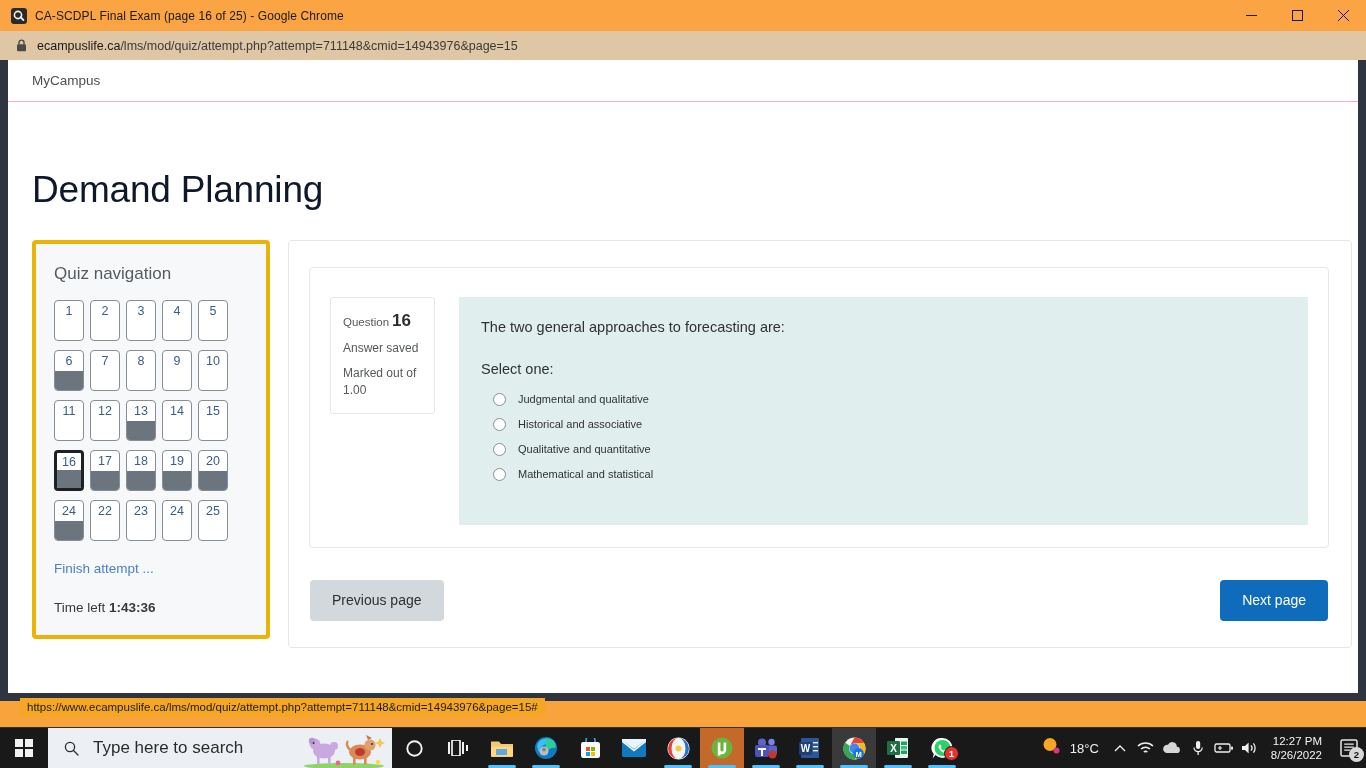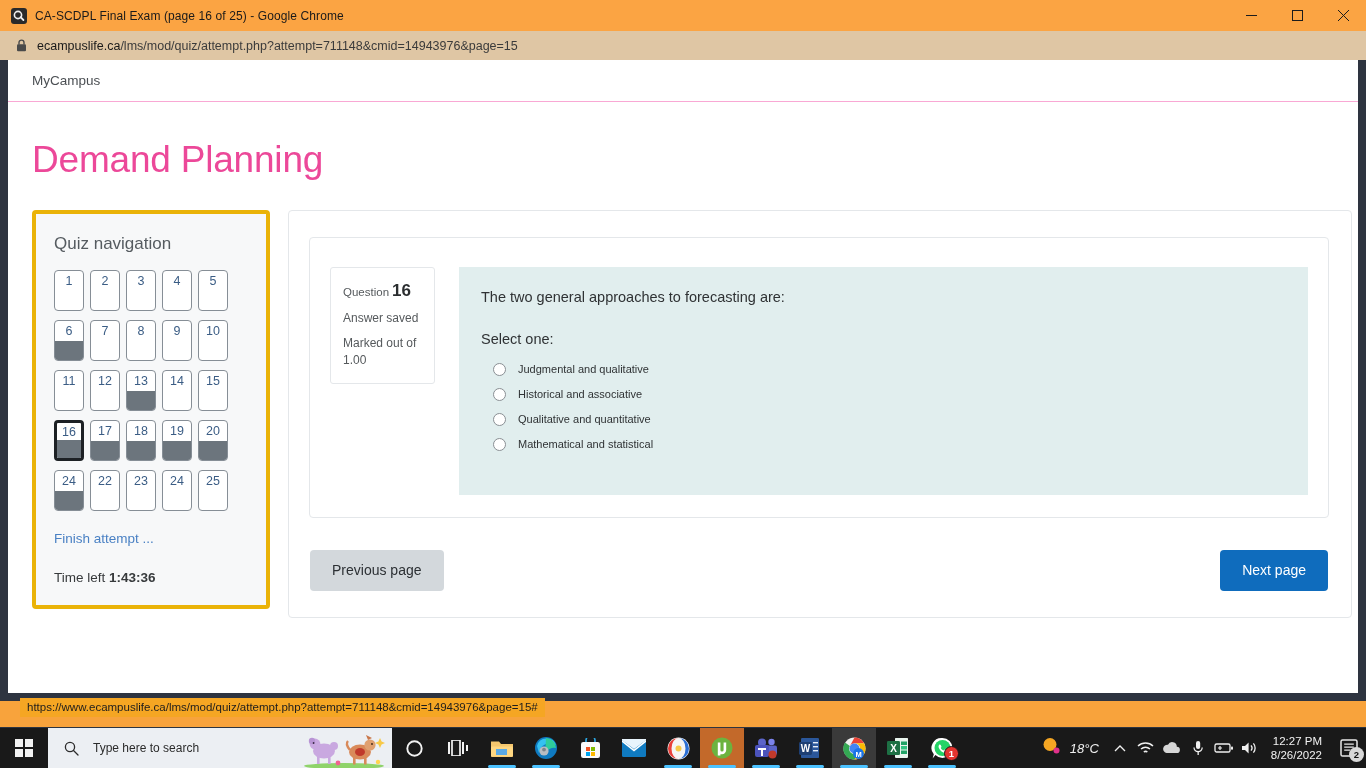--- a/index.html
+++ b/index.html
@@ -67,22 +67,22 @@
   
   #site-header {
     height: 42px; border-bottom: 1px solid #f9a8d4;
     display: flex; align-items: center;
     background: #fff;
   }
   #brand {
     margin-left: 24px; font-size: 13.5px; color: #4b4f53;
   }
   #page-title {
-    margin: 38px 0 0 24px;
-    font-size: 37px; font-weight: 300; color: #ec4899;
+    margin: 68px 0 0 24px;
+    font-size: 37px; font-weight: 300; color: #0f172a;
     letter-spacing: -.2px; line-height: 1.1;
   }
 
   #layout {
     display: flex; align-items: flex-start;
     margin: 29px 0 0 24px;
   }
 
   
   #quiznav {
@@ -237,21 +237,21 @@
     cursor: pointer;
   }
   #search-box {
     width: 344px; height: 40px; background: #eceff3;
     display: flex; align-items: center;
     position: relative; overflow: hidden;
     cursor: text;
   }
   #search-icon { margin-left: 16px; display: flex; }
   #search-placeholder {
-    margin-left: 14px; font-size: 12px; color: #2b2b2b;
+    margin-left: 14px; font-size: 17px; color: #2b2b2b;
   }
   #search-dogs {
     position: absolute; right: 4px; bottom: 0;
     width: 86px; height: 36px;
   }
   .tb-icon {
     width: 44px; height: 40px;
     display: flex; align-items: center; justify-content: center;
     position: relative; cursor: pointer;
   }
@@ -266,21 +266,21 @@
     min-width: 15px; height: 15px; border-radius: 50%;
     background: #e3342f; color: #fff;
     font-size: 9.5px; font-weight: 700;
     display: flex; align-items: center; justify-content: center;
     border: 1.5px solid #191919;
   }
   #tray {
     margin-left: auto; display: flex; align-items: center; height: 40px;
   }
   #weather {
-    display: flex; align-items: center; margin-right: 8px; cursor: pointer; font-style: italic;
+    display: flex; align-items: center; margin-right: 8px; cursor: pointer;
   }
   #weather-temp { font-size: 13px; color: #f0f0f0; margin-left: 8px; }
   .tray-ico {
     width: 26px; height: 40px;
     display: flex; align-items: center; justify-content: center;
     cursor: pointer;
   }
   #clock {
     text-align: right; line-height: 14px; color: #f2f2f2;
     font-size: 11.5px; margin: 0 10px 0 8px; cursor: pointer;

